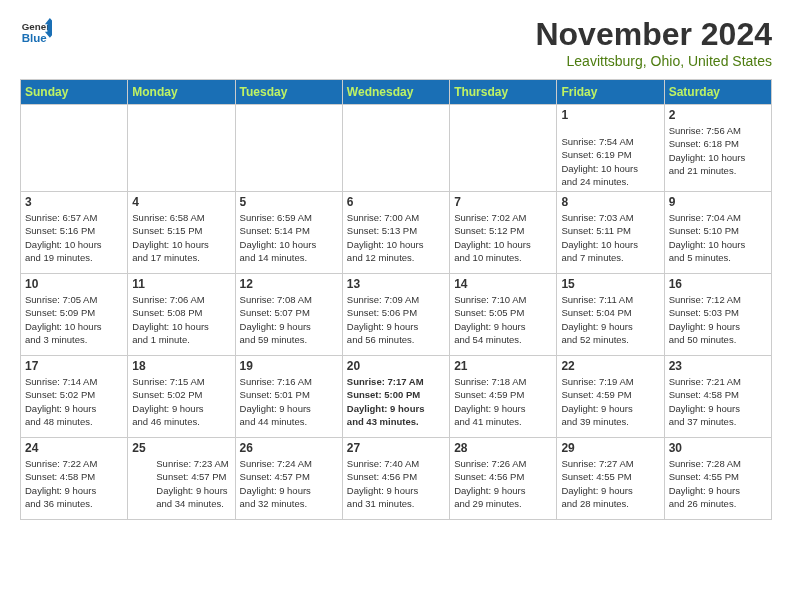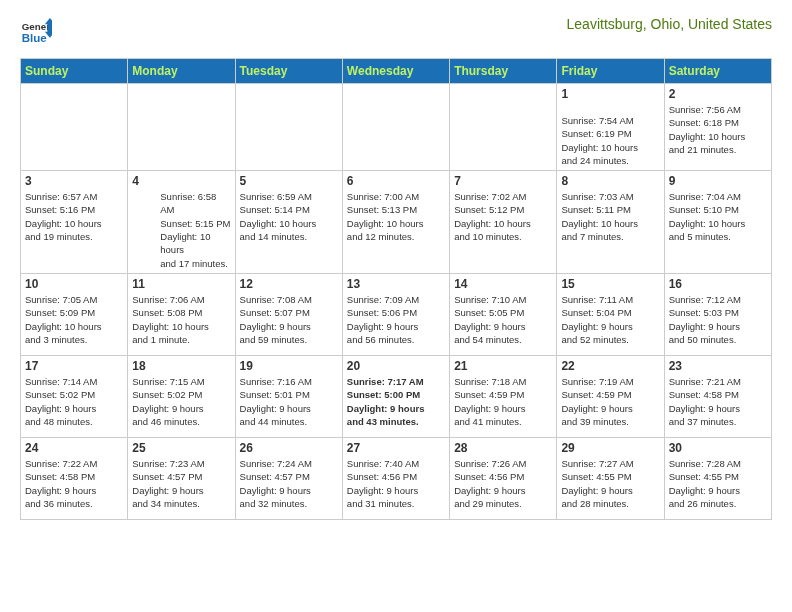--- a/index.html
+++ b/index.html
@@ -90,20 +90,21 @@
 <div class="page">
   <div class="header">
     <div class="logo">
       <svg class="logo-icon" viewBox="0 0 36 36">
         <text x="2" y="16" font-size="11" font-weight="bold" fill="#333" font-family="Arial">General</text>
         <text x="2" y="29" font-size="13" font-weight="bold" fill="#1a6fb5" font-family="Arial">Blue</text>
         <polygon points="28,4 36,14 32,14 32,26 36,26 28,36 20,26 24,26 24,14 20,14" fill="#1a6fb5" transform="translate(0,-2) scale(0.7) translate(20, 2)"></polygon>
       </svg>
     </div>
     <div class="title-block">
+      <div class="month-title">November 2024</div>
       <div class="location">Leavittsburg, Ohio, United States</div>
     </div>
   </div>
 
   <table class="calendar">
     <thead>
       <tr>
       <th>Sunday</th>
           <th>Monday</th>
           <th>Tuesday</th>
@@ -138,21 +139,21 @@
         <tr class="week-row">
           <td>
             <div class="day-num">3</div>
             <div class="day-info" style="white-space: pre-line;">Sunrise: 6:57 AM
 Sunset: 5:16 PM
 Daylight: 10 hours
 and 19 minutes.</div>
           </td>
           <td>
             <div class="day-num">4</div>
-            <div class="day-info" style="white-space: pre-line; margin-left: 28px;">Sunrise: 6:58 AM
+            <div class="day-info" style="white-space: pre-line;">Sunrise: 6:58 AM
 Sunset: 5:15 PM
 Daylight: 10 hours
 and 17 minutes.</div>
           </td>
           <td>
             <div class="day-num">5</div>
             <div class="day-info" style="white-space: pre-line;">Sunrise: 6:59 AM
 Sunset: 5:14 PM
 Daylight: 10 hours
 and 14 minutes.</div>
@@ -291,21 +292,21 @@
         <tr class="week-row">
           <td>
             <div class="day-num">24</div>
             <div class="day-info" style="white-space: pre-line;">Sunrise: 7:22 AM
 Sunset: 4:58 PM
 Daylight: 9 hours
 and 36 minutes.</div>
           </td>
           <td>
             <div class="day-num">25</div>
-            <div class="day-info" style="white-space: pre-line;">Sunrise: 7:23 AM
+            <div class="day-info" style="white-space: pre-line; margin-left: 24px;">Sunrise: 7:23 AM
 Sunset: 4:57 PM
 Daylight: 9 hours
 and 34 minutes.</div>
           </td>
           <td>
             <div class="day-num">26</div>
             <div class="day-info" style="white-space: pre-line;">Sunrise: 7:24 AM
 Sunset: 4:57 PM
 Daylight: 9 hours
 and 32 minutes.</div>

